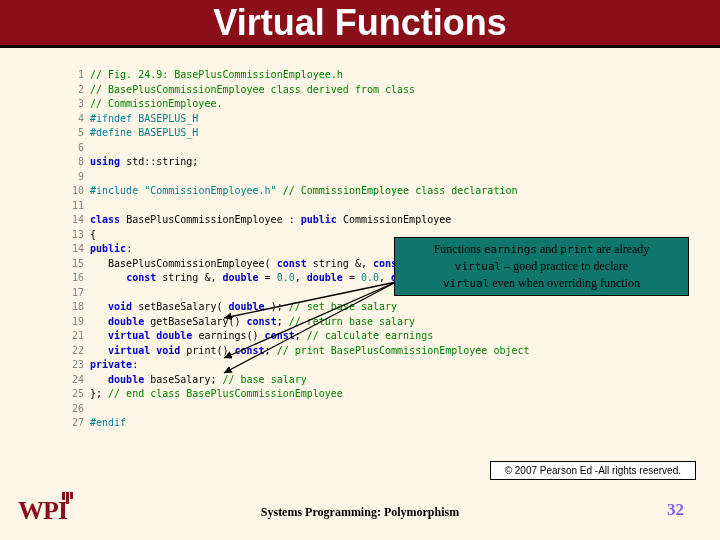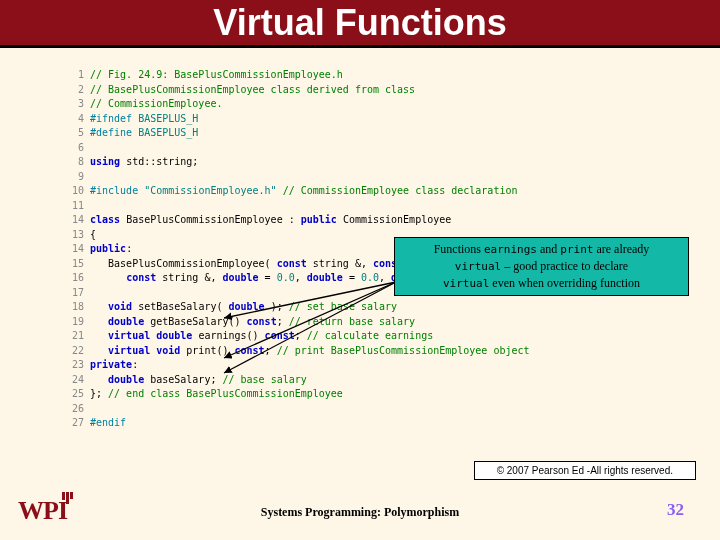--- a/index.html
+++ b/index.html
@@ -42,38 +42,38 @@
   .cmt { color: #008000; }
   .pp { color: #0080a0; }
   .kw { color: #0000c8; font-weight: bold; }
   .str { color: #008080; }
   .callout {
     position: absolute;
     top: 237px;
     left: 394px;
     width: 295px;
     border: 1.5px solid #000;
-    background: #14b8a6;
+    background: #0f766e;
     font-family: 'Times New Roman', serif;
     font-size: 12px;
     padding: 3px 5px;
     text-align: center;
     line-height: 1.35;
   }
   .mono { font-family: 'Lucida Console', monospace; font-size: 11px; }
   .arrows { position: absolute; top: 260px; left: 218px; pointer-events: none; }
   .copyright {
     position: absolute;
     bottom: 60px;
     right: 24px;
     border: 1px solid #000;
     background: #fff;
     font-family: Arial, sans-serif;
     font-size: 10px;
-    padding: 3px 22px;
+    padding: 3px 14px;
   }
   .logo {
     position: absolute;
     bottom: 14px;
     left: 18px;
     font-family: Liberation Serif, serif;
   }
   .logo-wpi {
     font-size: 26px;
     font-weight: bold;

